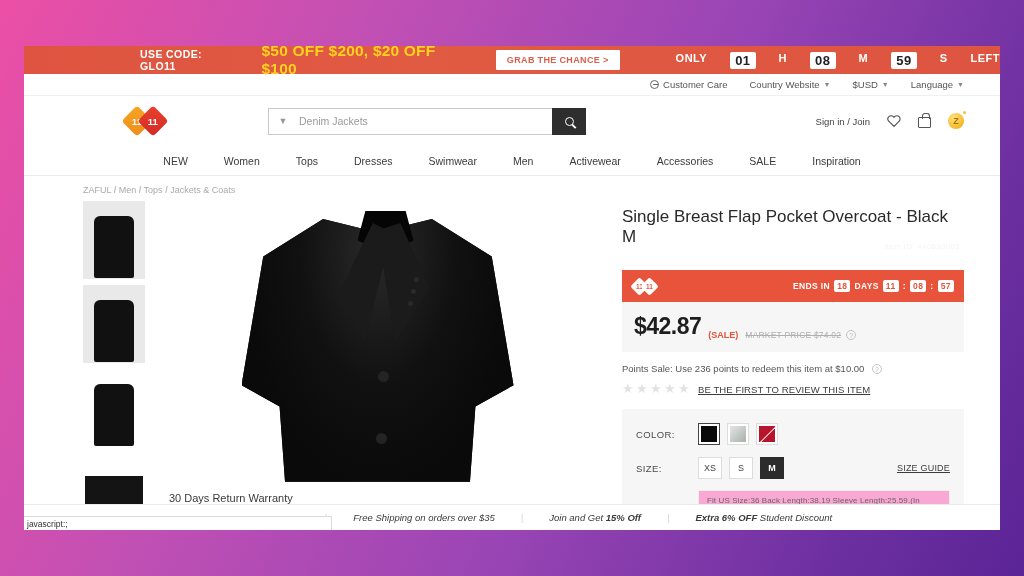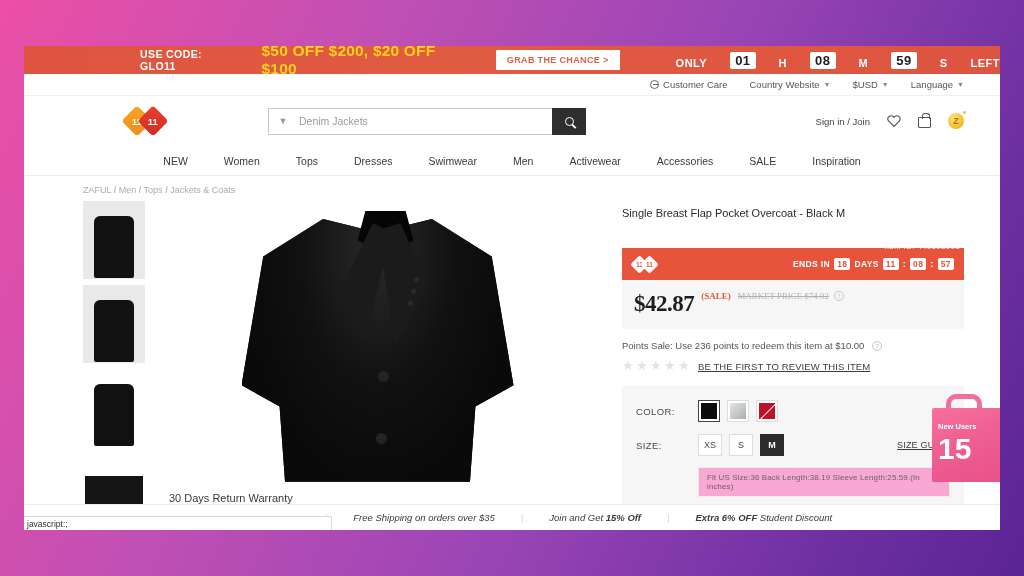--- a/index.html
+++ b/index.html
@@ -30,21 +30,21 @@
   .promo-off {
     font-size:15.5px; font-weight:bold; color:#ffd21e;
     margin-left:22px; letter-spacing:.2px;
   }
   .promo-grab {
     margin-left:24px; background:#fff; color:#d9604b;
     font-size:9px; font-weight:bold; letter-spacing:.35px;
     padding:5px 11px; border-radius:1px; white-space:nowrap;
   }
   .promo-timer {
-    margin-left:56px; display:flex; align-items:flex-end; gap:23px;
+    margin-left:56px; display:flex; align-items:flex-start; gap:23px;
     font-size:11px; font-weight:bold; letter-spacing:.5px;
   }
   .timer-num {
     background:#fff; color:#222; font-size:13px; font-weight:bold;
     padding:1px 5px; border-radius:2px; min-width:22px; text-align:center;
   }
   .timer-unit { font-size:11px; font-weight:bold; }
 
   
   .util-bar {
@@ -169,40 +169,40 @@
   .lapel-r { left:150px; clip-path:polygon(0 6%,44% 0,100% 54%,34% 100%); }
   .collar {
     position:absolute; left:130px; top:10px; width:56px; height:42px;
     background:#050505; clip-path:polygon(14% 0,86% 0,100% 70%,50% 100%,0 70%);
   }
   .btn-dot { position:absolute; width:11px; height:11px; border-radius:50%; background:#242424; }
   .mini-dot { position:absolute; width:5px; height:5px; border-radius:50%; background:#2a2a2a; }
 
   
   .info { width:392px; padding-left:14px; padding-right:36px; }
-  .title { font-size:11px; color:#2a2a2a; font-weight:normal; padding:6px 0 29px; }
+  .title { font-size:17px; color:#2a2a2a; font-weight:normal; padding:6px 0 23px; }
 
   .deal-bar {
     height:32px; background:#e8543b; display:flex; align-items:center;
     padding:0 10px; color:#fff;
   }
   .deal-logo {
     width:34px; height:17px; position:relative;
   }
   .dz { position:absolute; width:13px; height:13px; top:2px; background:#fff;
         transform:rotate(45deg); border-radius:2px; display:flex; align-items:center; justify-content:center; }
   .dz span { transform:rotate(-45deg); color:#e8543b; font-size:6.5px; font-weight:bold; }
   .dz1{ left:1px; } .dz2{ left:11px; }
   .deal-right { margin-left:auto; display:flex; align-items:center; gap:4px;
                 font-size:8.5px; font-weight:bold; letter-spacing:.4px; }
   .deal-num { background:#fff; color:#e8543b; font-size:8.5px; font-weight:bold;
               padding:1px 3px; border-radius:2px; min-width:15px; text-align:center; }
   .deal-colon { font-size:9px; }
 
-  .price-box { background:#f6f6f6; padding:11px 12px 12px; display:flex; align-items:flex-start;font-family:Liberation Serif, serif; }
+  .price-box { background:#f6f6f6; padding:11px 12px 12px; display:flex; align-items:flex-end; }
   .price { font-size:23px; font-weight:bold; color:#1e1e1e; letter-spacing:-.5px; }
   .sale-tag { font-size:9px; font-weight:bold; color:#e8543b; margin-left:7px; }
   .mkt { font-size:8.5px; color:#b0b0b0; margin-left:7px; text-decoration:line-through; letter-spacing:.2px; }
   .qmark {
     display:inline-block; width:10px; height:10px; border:1px solid #c4c4c4; border-radius:50%;
     font-size:7px; color:#b5b5b5; text-align:center; line-height:9px; margin-left:5px;
   }
 
   .points { font-size:9.5px; color:#555; padding:11px 0 9px; }
   .rating-row { display:flex; align-items:center; gap:8px; padding-bottom:14px; }
@@ -507,21 +507,15 @@
       <span class="bsep">|</span>
       <span>Free Shipping on orders over $35</span>
       <span class="bsep">|</span>
       <span><span>Join and Get </span><b class="bstrong">15% Off</b></span>
       <span class="bsep">|</span>
       <span><b class="bstrong">Extra 6% OFF</b><span> Student Discount</span></span>
     </div>
 
     <div class="status-bar">javascript:;</div>
 
-    <div class="promo-widget">
-      <div class="pw-handle"></div>
-      <div class="pw-bag"></div>
-      <div class="pw-text">New Users</div>
-      <div class="pw-num">15</div>
-    </div>
 
   </div>
 </div>
 
 </body></html>

